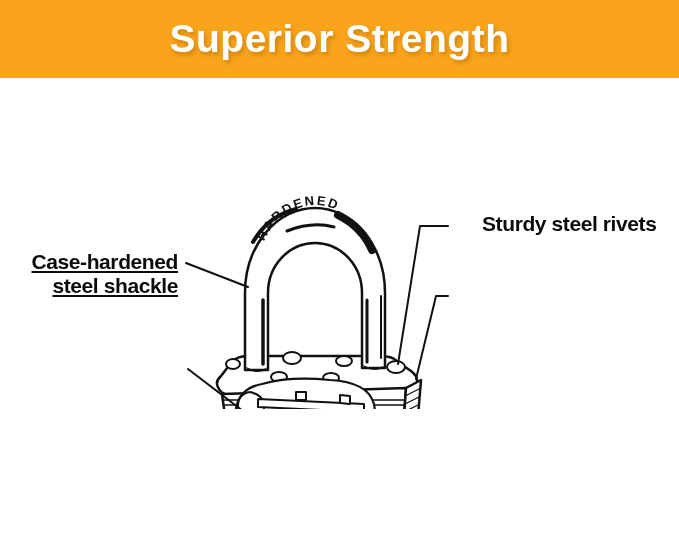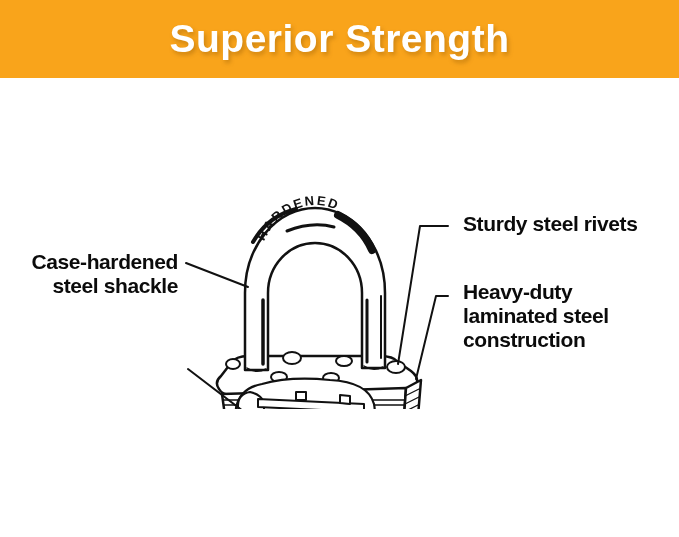--- a/index.html
+++ b/index.html
@@ -38,25 +38,25 @@
   .diagram-svg { position: absolute; top: 0; left: 0; }
   .label {
     position: absolute;
     color: #0b0b0b;
     font-size: 21px;
     font-weight: bold;
     line-height: 24px;
     letter-spacing: -0.4px;
     white-space: pre-line;
   }
-  .label-right { text-align: right; }
+  .label-right { text-align: right; text-decoration: underline; }
   .label-left  { text-align: left; }
   .lbl-shackle   { top: 250px; right: 501px; }
   .lbl-pin       { top: 360px; right: 499px; }
-  .lbl-rivets    { top: 212px; left: 463px; }
+  .lbl-rivets    { top: 212px; left: 482px; }
   .lbl-laminated { top: 280px; left: 463px; }
   .lbl-bumper    { top: 460px; left: 463px; }
 </style>
 </head>
 <body>
 
 <div class="page">
 
   <header class="banner">
     <h1 class="banner-title">Superior Strength</h1>
@@ -139,19 +139,16 @@
         <path d="M455,476 L401,529"></path>
       </g>
     </svg>
 
     <div class="label label-right lbl-shackle">Case-hardened
 steel shackle</div>
 
 
     <div class="label label-left lbl-rivets">Sturdy steel rivets</div>
 
-    <div class="label label-left lbl-laminated">Heavy-duty
-laminated steel
-construction</div>
 
 
   </main>
 </div>
 
 </body></html>

